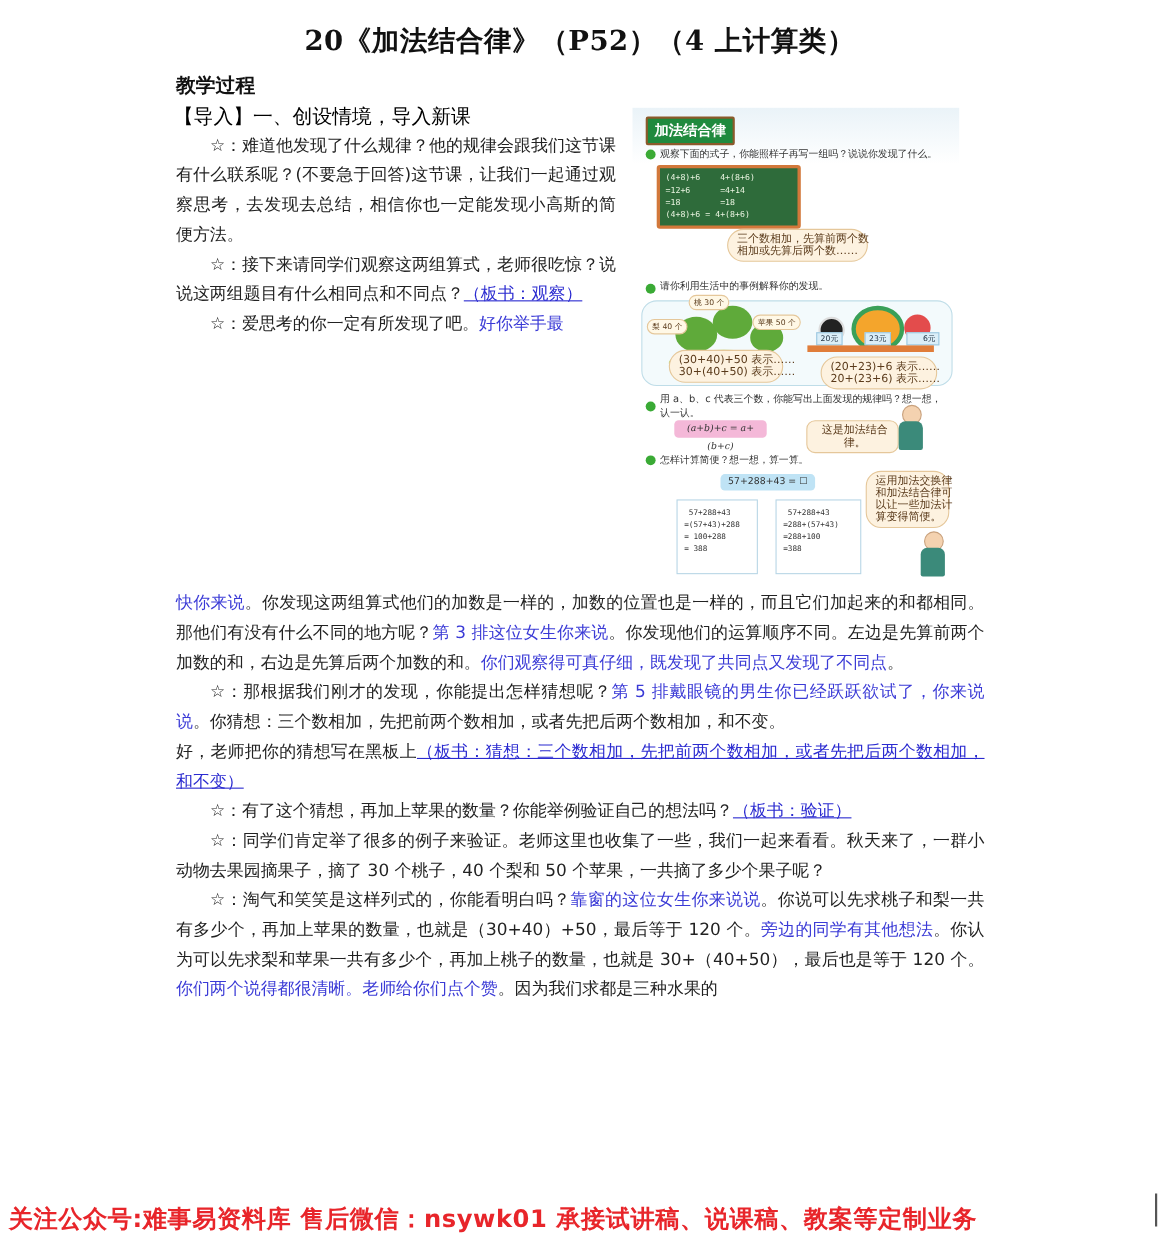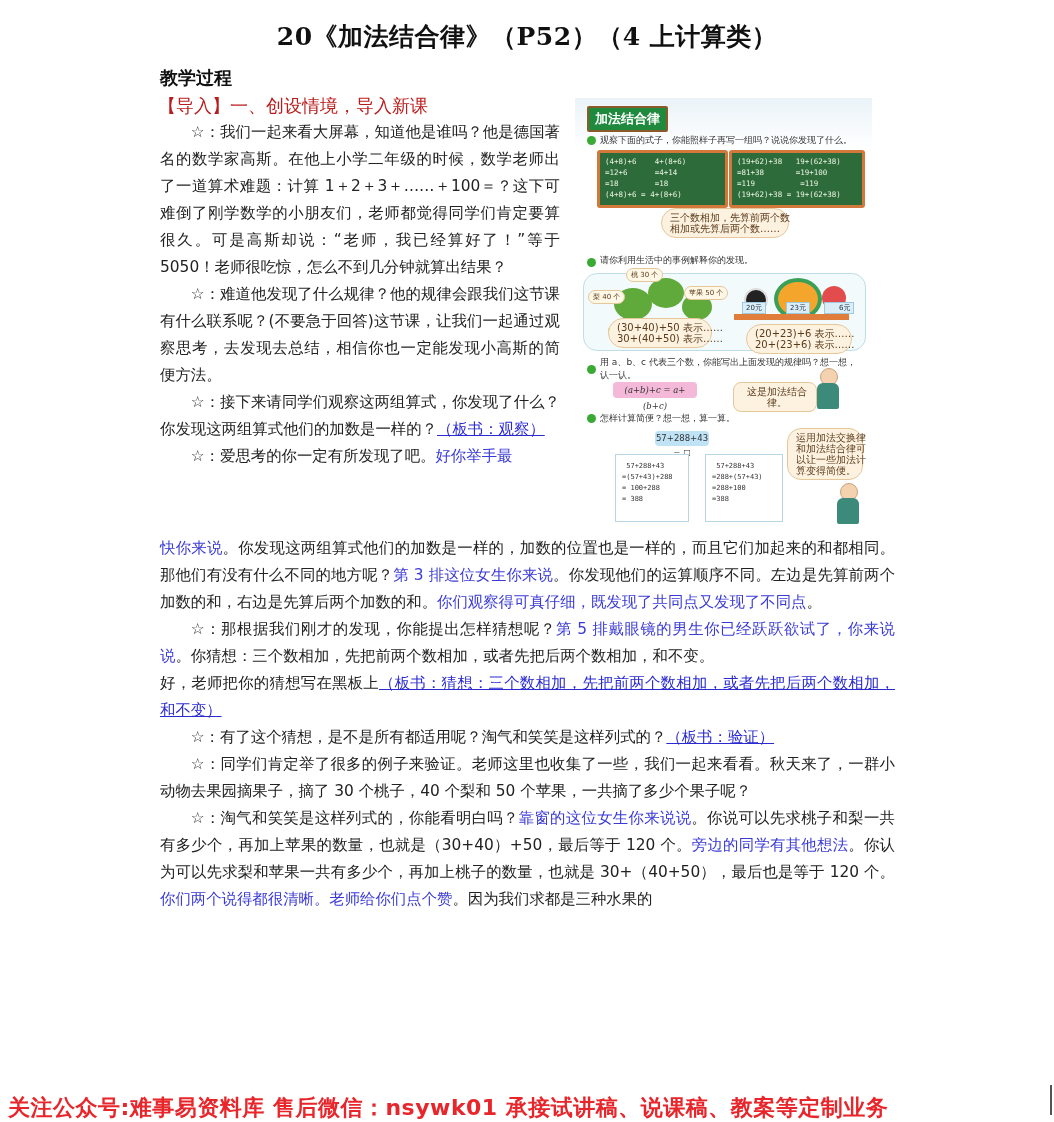--- a/index.html
+++ b/index.html
@@ -11,21 +11,21 @@
   .title {
     position:absolute; left:0; top:20px; width:1054px; text-align:center;
     font-size:25px; font-weight:bold; color:#111; letter-spacing:0.5px;
   }
   .section-heading {
     position:absolute; left:160px; top:66px; font-size:18px; font-weight:bold;
     font-family:"DejaVu Sans", sans-serif; color:#111;
   }
   .intro-line {
     position:absolute; left:158px; top:94px; font-size:18px;
-    font-family:"DejaVu Sans", sans-serif; color:#b91c1c;
+    font-family:"DejaVu Sans", sans-serif; color:#000000;
   }
   .body-text {
     position:absolute; font-size:15.4px; line-height:27px; color:#222;
     font-family:"DejaVu Sans", sans-serif;
   }
   .narrow { left:160px; width:400px; }
   .wide { left:160px; width:735px; }
   .p { margin:0; text-indent:2em; text-align:justify; }
   .p.noindent { text-indent:0; }
   .blue { color:#3a3ad6; }
@@ -62,21 +62,21 @@
   .label-tag { position:absolute; background:#fff8e6; border:1px solid #e5c79a; border-radius:8px; font-size:7px; padding:1px 4px; color:#5a3a1a; }
   .shelf { position:absolute; left:150px; top:40px; width:115px; height:6px; background:#e07d3a; }
   .ball { position:absolute; border-radius:50%; }
   .price { position:absolute; background:#dbeef8; border:1px solid #9cc8e0; font-size:7px; padding:0 3px; color:#234; }
   .formula-pink {
     position:absolute; left:38px; top:284px; width:84px; height:16px;
     background:#f4b8d8; border-radius:4px; font-size:8.5px; text-align:center; line-height:16px;
     font-style:italic; color:#333; font-family:"DejaVu Serif", serif;
   }
   .formula-blue {
-    position:absolute; left:80px; top:333px; width:54px; height:15px;
+    position:absolute; left:80px; top:333px; width:86px; height:15px;
     background:#bfe3f5; border-radius:4px; font-size:8.5px; text-align:center; line-height:15px; color:#333;
   }
   .paper {
     position:absolute; background:#fff; border:1px solid #b8d6e6;
     font-size:7px; line-height:11px; padding:6px 6px; color:#333;
     font-family:"DejaVu Sans Mono", monospace; white-space:pre;
   }
   .grandpa { position:absolute; width:30px; height:44px; }
   .grandpa .head { position:absolute; left:7px; top:0; width:16px; height:16px; border-radius:50%; background:#f4d2b0; border:1px solid #c9a27e; }
   .grandpa .bodyc { position:absolute; left:4px; top:15px; width:22px; height:26px; background:#3b8a7a; border-radius:6px 6px 2px 2px; }
@@ -89,50 +89,45 @@
   .right-edge { position:absolute; right:2px; top:1085px; width:2px; height:30px; background:#555; }
 </style>
 </head>
 <body>
 
 <div class="title">20《加法结合律》（P52）（4 上计算类）</div>
 <div class="section-heading">教学过程</div>
 <div class="intro-line">【导入】一、创设情境，导入新课</div>
 
 <div class="body-text narrow" style="top:119px;">
-  <p class="p">☆：我们一起来看大屏幕，知道他是谁吗？他是德国著名的数学家高斯。在他上小学二年级的时候，数学老师出了一道算术难题：计算 1＋2＋3＋……＋100＝？这下可难倒了刚学数学的小朋友们，老师都觉得同学们肯定要算很久。可是高斯却说：“老师，我已经算好了！”等于 5050！老师很吃惊，怎么不到几分钟就算出结果？</p>
   <p class="p">☆：难道他发现了什么规律？他的规律会跟我们这节课有什么联系呢？(不要急于回答)这节课，让我们一起通过观察思考，去发现去总结，相信你也一定能发现小高斯的简便方法。</p>
-  <p class="p"><span>☆：接下来请同学们观察这两组算式，你发现了什么？你发现这两组算式他们的加数是一样的？</span><span class="link">（板书：观察）</span></p>
+  <p class="p"><span>☆：接下来请同学们观察这两组算式，老师很吃惊？说说这两组题目有什么相同点和不同点？</span><span class="link">（板书：观察）</span></p>
   <p class="p"><span>☆：爱思考的你一定有所发现了吧。</span><span class="blue">好你举手最</span></p>
 </div>
 
 <div class="body-text wide" style="top:535px;">
   <p class="p noindent"><span class="blue">快你来说</span><span>。你发现这两组算式他们的加数是一样的，加数的位置也是一样的，而且它们加起来的和都相同。那他们有没有什么不同的地方呢？</span><span class="blue">第 3 排这位女生你来说</span><span>。你发现他们的运算顺序不同。左边是先算前两个加数的和，右边是先算后两个加数的和。</span><span class="blue">你们观察得可真仔细，既发现了共同点又发现了不同点</span><span>。</span></p>
   <p class="p"><span>☆：那根据我们刚才的发现，你能提出怎样猜想呢？</span><span class="blue">第 5 排戴眼镜的男生你已经跃跃欲试了，你来说说</span><span>。你猜想：三个数相加，先把前两个数相加，或者先把后两个数相加，和不变。</span></p>
   <p class="p noindent"><span>好，老师把你的猜想写在黑板上</span><span class="link">（板书：猜想：三个数相加，先把前两个数相加，或者先把后两个数相加，和不变）</span></p>
-  <p class="p"><span>☆：有了这个猜想，是不是所有都适用呢？淘气和笑笑是这样列式的？</span><span class="link">（板书：验证）</span></p>
+  <p class="p"><span>☆：有了这个猜想，再加上苹果的数量？你能举例验证自己的想法吗？</span><span class="link">（板书：验证）</span></p>
   <p class="p">☆：同学们肯定举了很多的例子来验证。老师这里也收集了一些，我们一起来看看。秋天来了，一群小动物去果园摘果子，摘了 30 个桃子，40 个梨和 50 个苹果，一共摘了多少个果子呢？</p>
   <p class="p"><span>☆：淘气和笑笑是这样列式的，你能看明白吗？</span><span class="blue">靠窗的这位女生你来说说</span><span>。你说可以先求桃子和梨一共有多少个，再加上苹果的数量，也就是（30+40）+50，最后等于 120 个。</span><span class="blue">旁边的同学有其他想法</span><span>。你认为可以先求梨和苹果一共有多少个，再加上桃子的数量，也就是 30+（40+50），最后也是等于 120 个。</span><span class="blue">你们两个说得都很清晰。老师给你们点个赞</span><span>。因为我们求都是三种水果的</span></p>
 </div>
 
 <div class="figure">
   <div class="fig-tag">加法结合律</div>
 
   <div class="bullet-line" style="top:36px;">
     <span class="dot"></span>
     <span>观察下面的式子，你能照样子再写一组吗？说说你发现了什么。</span>
   </div>
   <div class="board" style="left:22px; top:52px; width:115px; height:46px;">(4+8)+6    4+(8+6)
 =12+6      =4+14
 =18        =18
 (4+8)+6 = 4+(8+6)</div>
-  <div class="board" style="left:154px; top:52px; width:120px; height:46px;">(19+62)+38   19+(62+38)
-=81+38       =19+100
-=119          =119
-(19+62)+38 = 19+(62+38)</div>
   <div class="bubble" style="left:86px; top:110px; width:110px; white-space:pre;">三个数相加，先算前两个数
 相加或先算后两个数……</div>
 
   <div class="bullet-line" style="top:156px;align-items:flex-end;">
     <span class="dot"></span>
     <span>请你利用生活中的事例解释你的发现。</span>
   </div>
   <div class="scene">
     <div class="grass"></div>
     <div class="tree" style="left:30px; top:14px; width:38px; height:32px;"></div>

